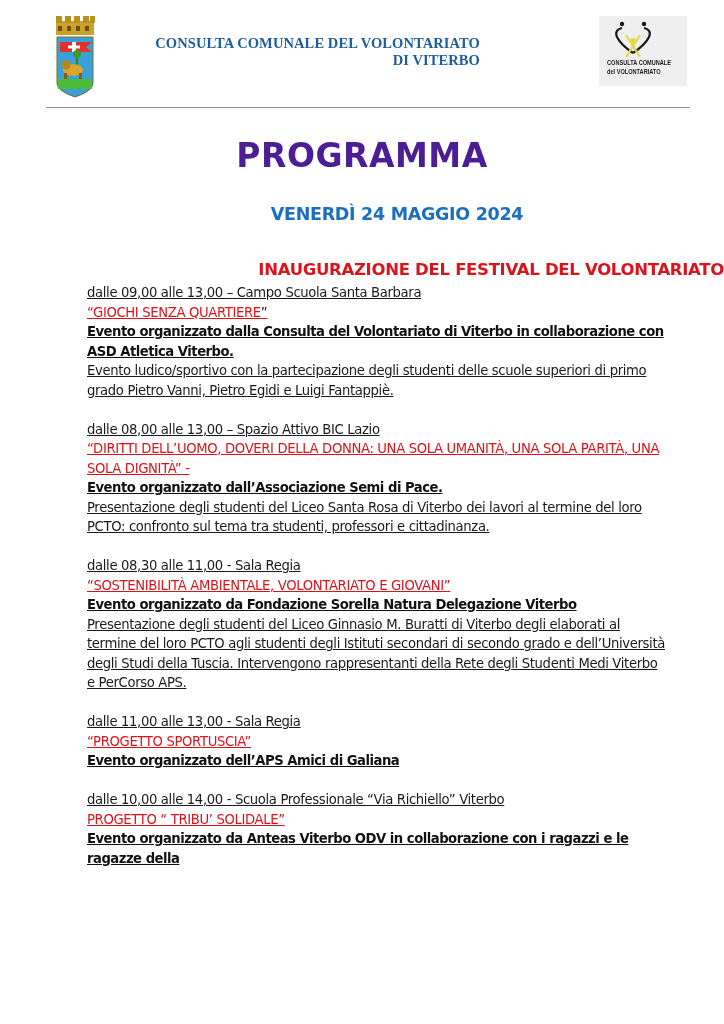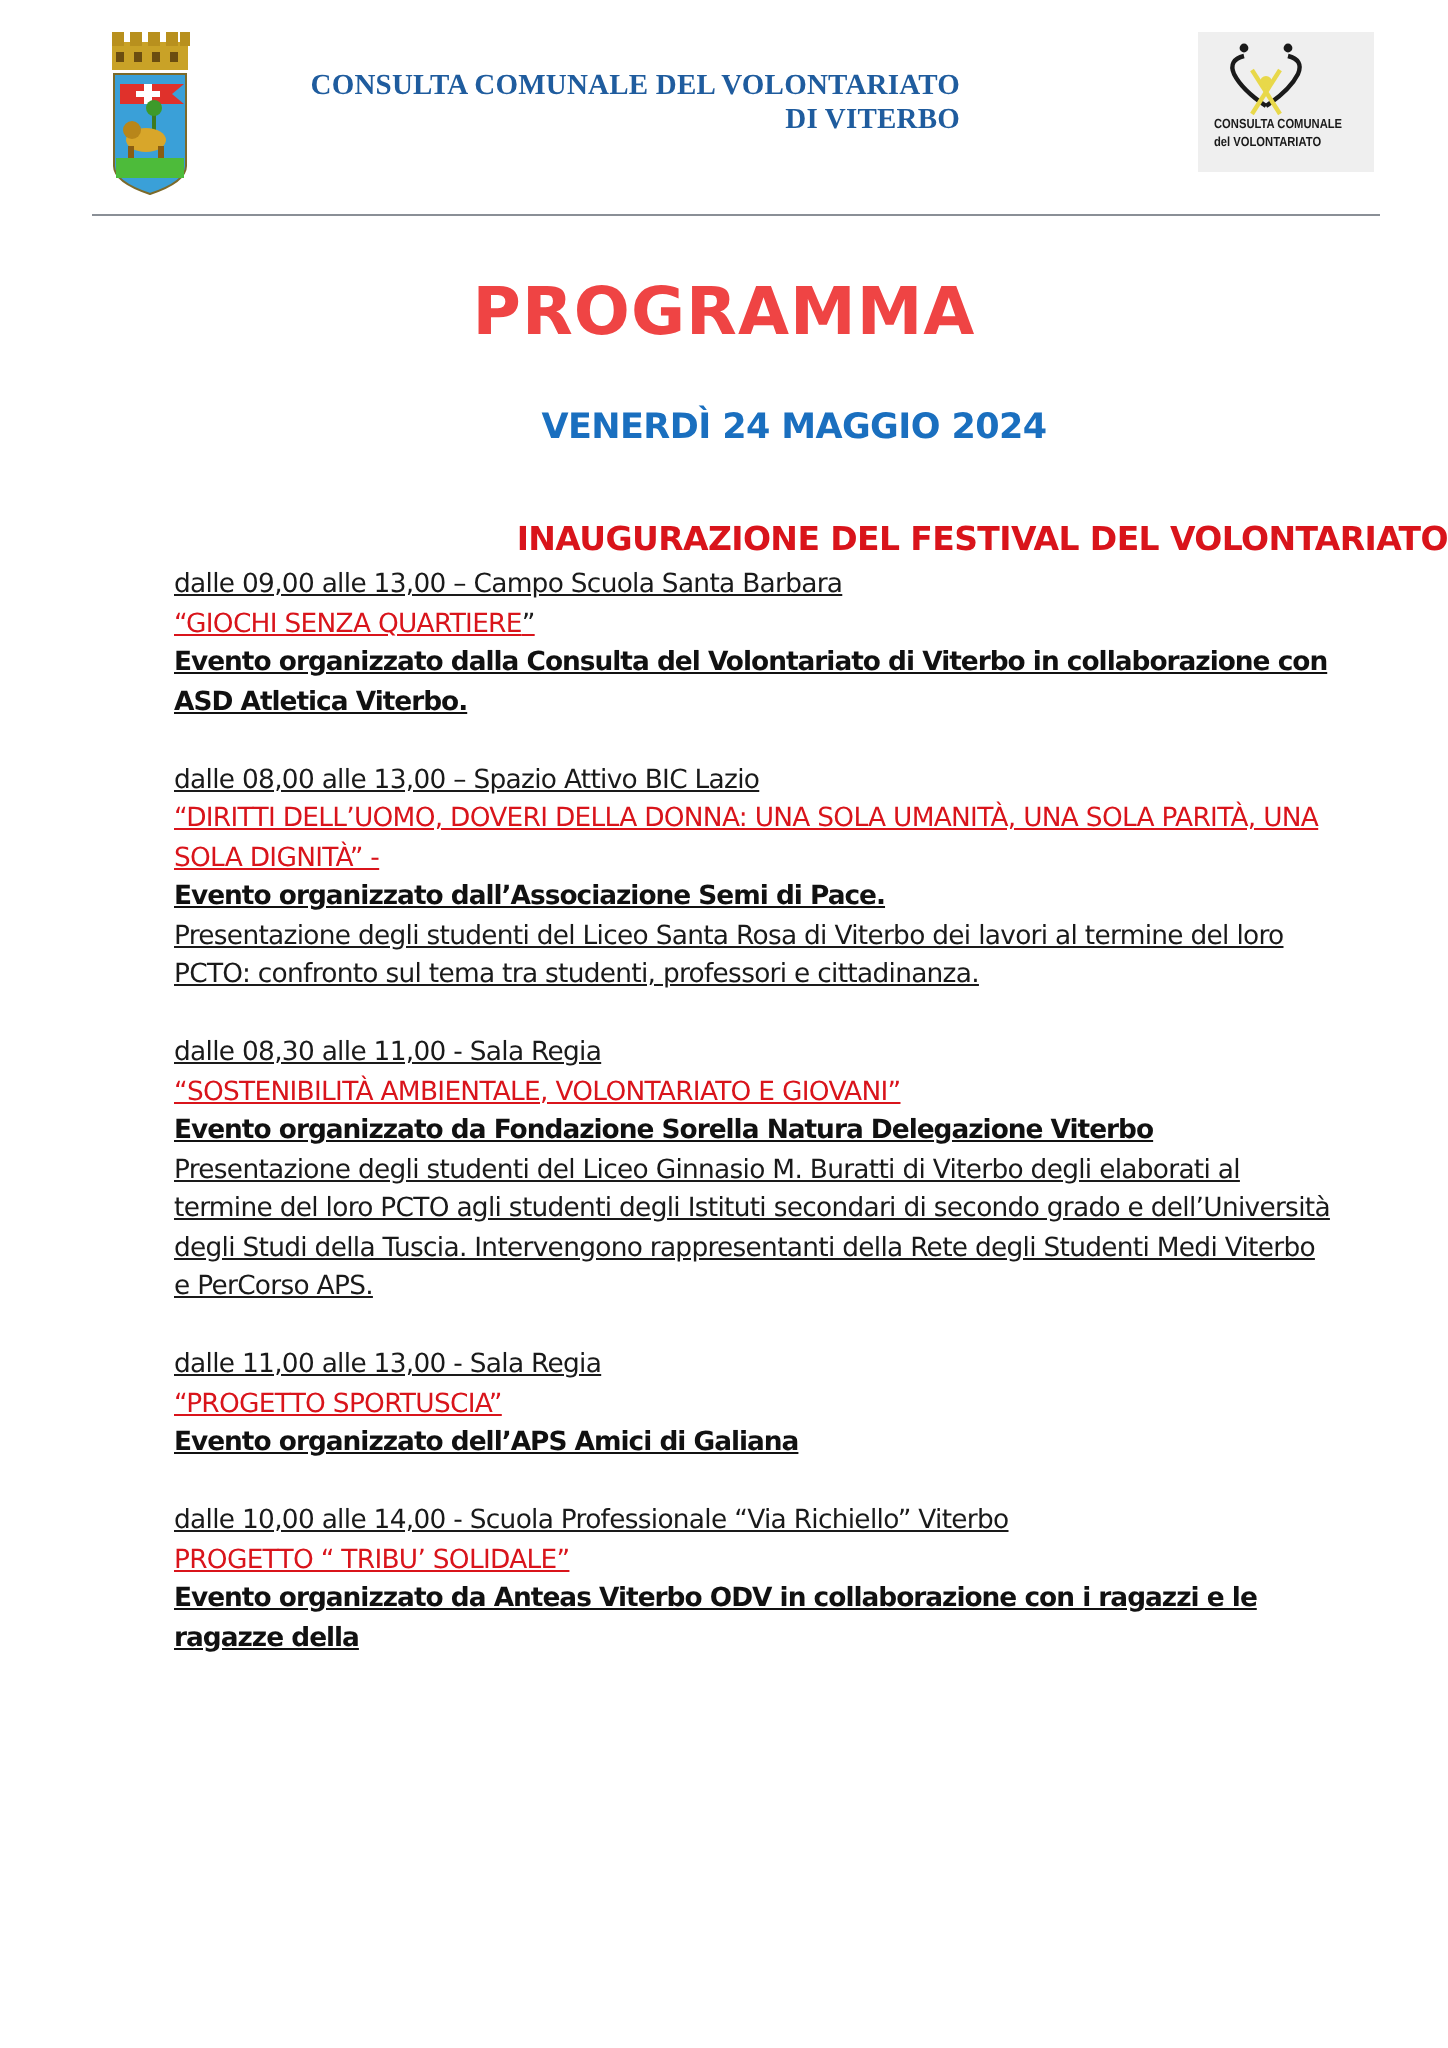--- a/index.html
+++ b/index.html
@@ -69,21 +69,21 @@
     }
     .title {
       position: absolute;
       left: 0; top: 134px;
       width: 724px;
       text-align: center;
       font-family: "DejaVu Sans", sans-serif;
       font-weight: bold;
       font-size: 33px;
       line-height: 44px;
-      color: #ef4444;
+      color: #4c1d95;
       letter-spacing: 0.5px;
     }
     .date {
       position: absolute;
       left: 0; top: 201px;
       width: 724px;
       text-align: center;
       font-weight: bold;
       font-size: 17.5px;
       line-height: 26px;
@@ -185,20 +185,21 @@
 
 <div class="title">PROGRAMMA</div>
 <div class="date">VENERDÌ 24 MAGGIO 2024</div>
 <div class="section-heading">INAUGURAZIONE DEL FESTIVAL DEL VOLONTARIATO</div>
 
 <div class="content">
   <div class="event">
     <p class="time">dalle 09,00 alle 13,00 – Campo Scuola Santa Barbara</p>
     <p class="ev-title"><span>“GIOCHI SENZA QUARTIERE</span><span class="dark">”</span></p>
     <p class="organizer">Evento organizzato dalla Consulta del Volontariato di Viterbo in collaborazione con ASD Atletica Viterbo.</p>
+    <p class="desc">Evento ludico/sportivo con la partecipazione degli studenti delle scuole superiori di primo grado Pietro Vanni, Pietro Egidi e Luigi Fantappiè.</p>
   </div>
 
   <div class="event">
     <p class="time">dalle 08,00 alle 13,00 – Spazio Attivo BIC Lazio</p>
     <p class="ev-title">“DIRITTI DELL’UOMO, DOVERI DELLA DONNA: UNA SOLA UMANITÀ, UNA SOLA PARITÀ, UNA SOLA DIGNITÀ” -</p>
     <p class="organizer">Evento organizzato dall’Associazione Semi di Pace.</p>
     <p class="desc">Presentazione degli studenti del Liceo Santa Rosa di Viterbo dei lavori al termine del loro PCTO: confronto sul tema tra studenti, professori e cittadinanza.</p>
   </div>
 
   <div class="event">

